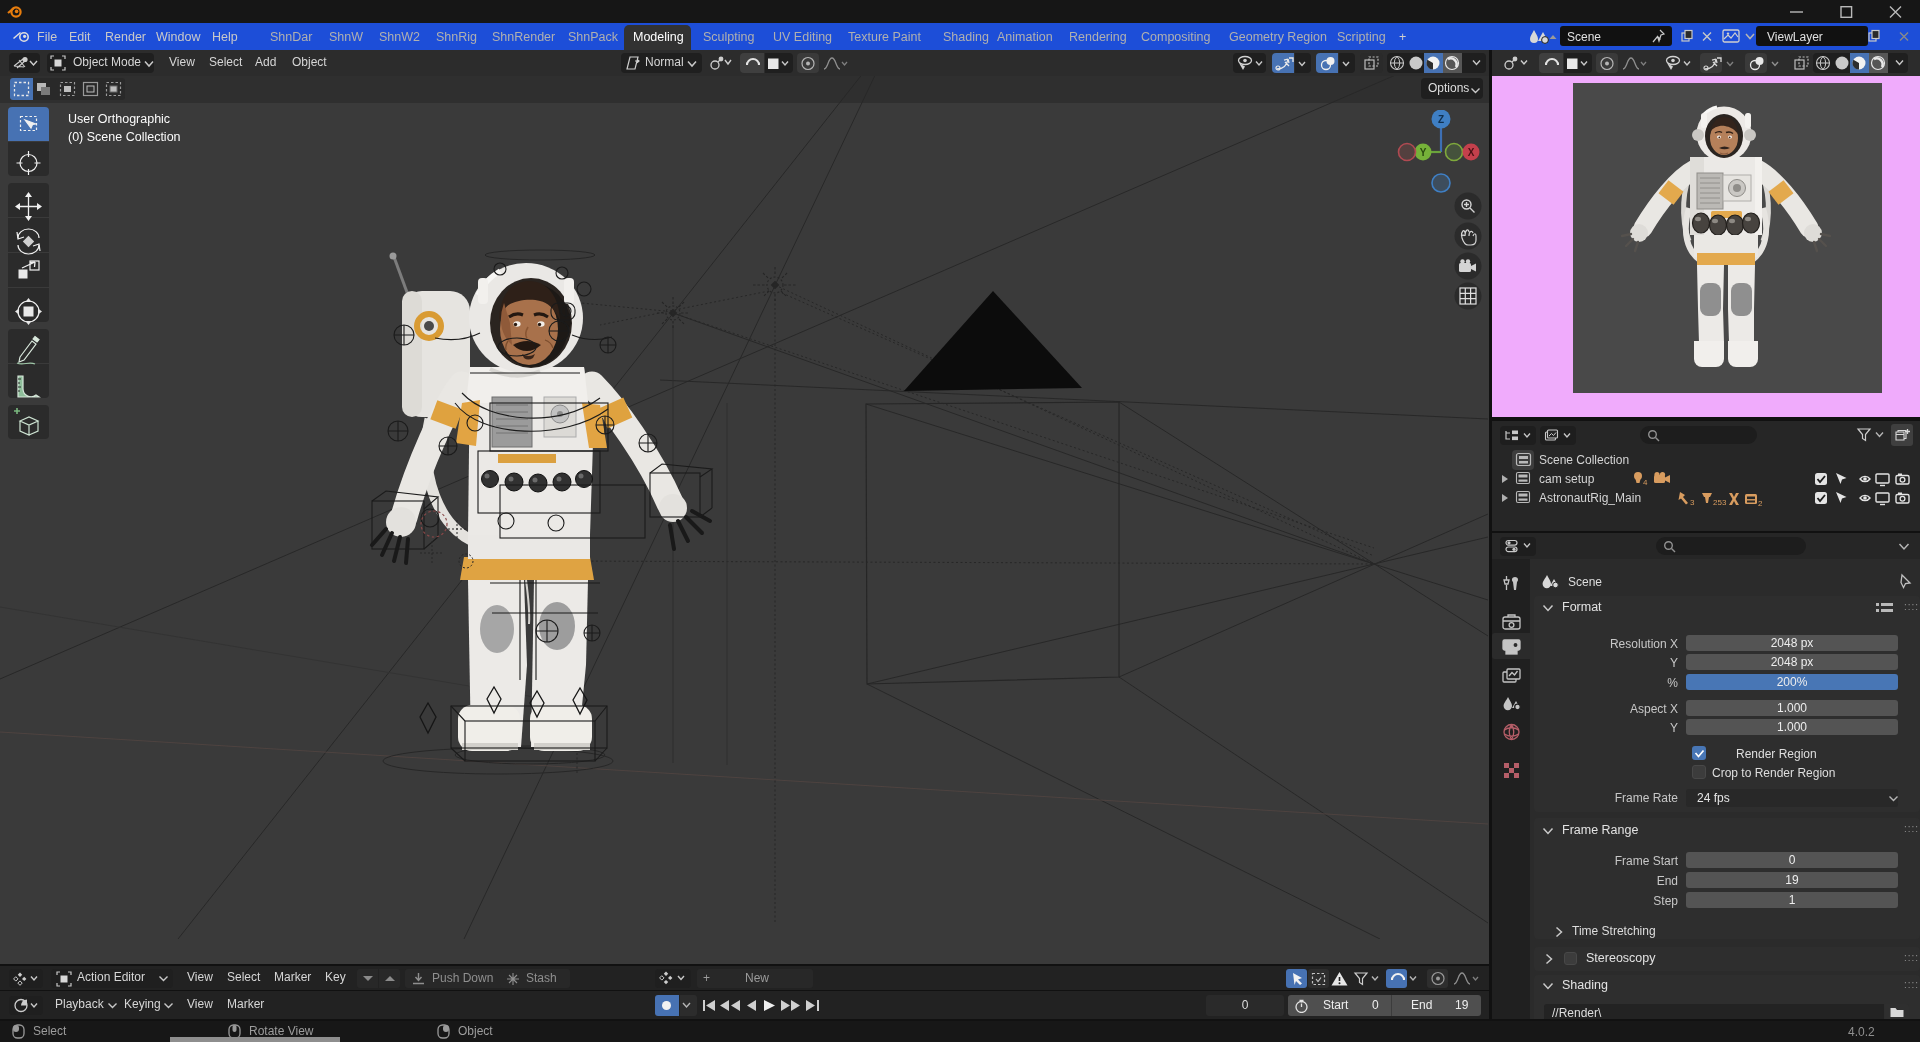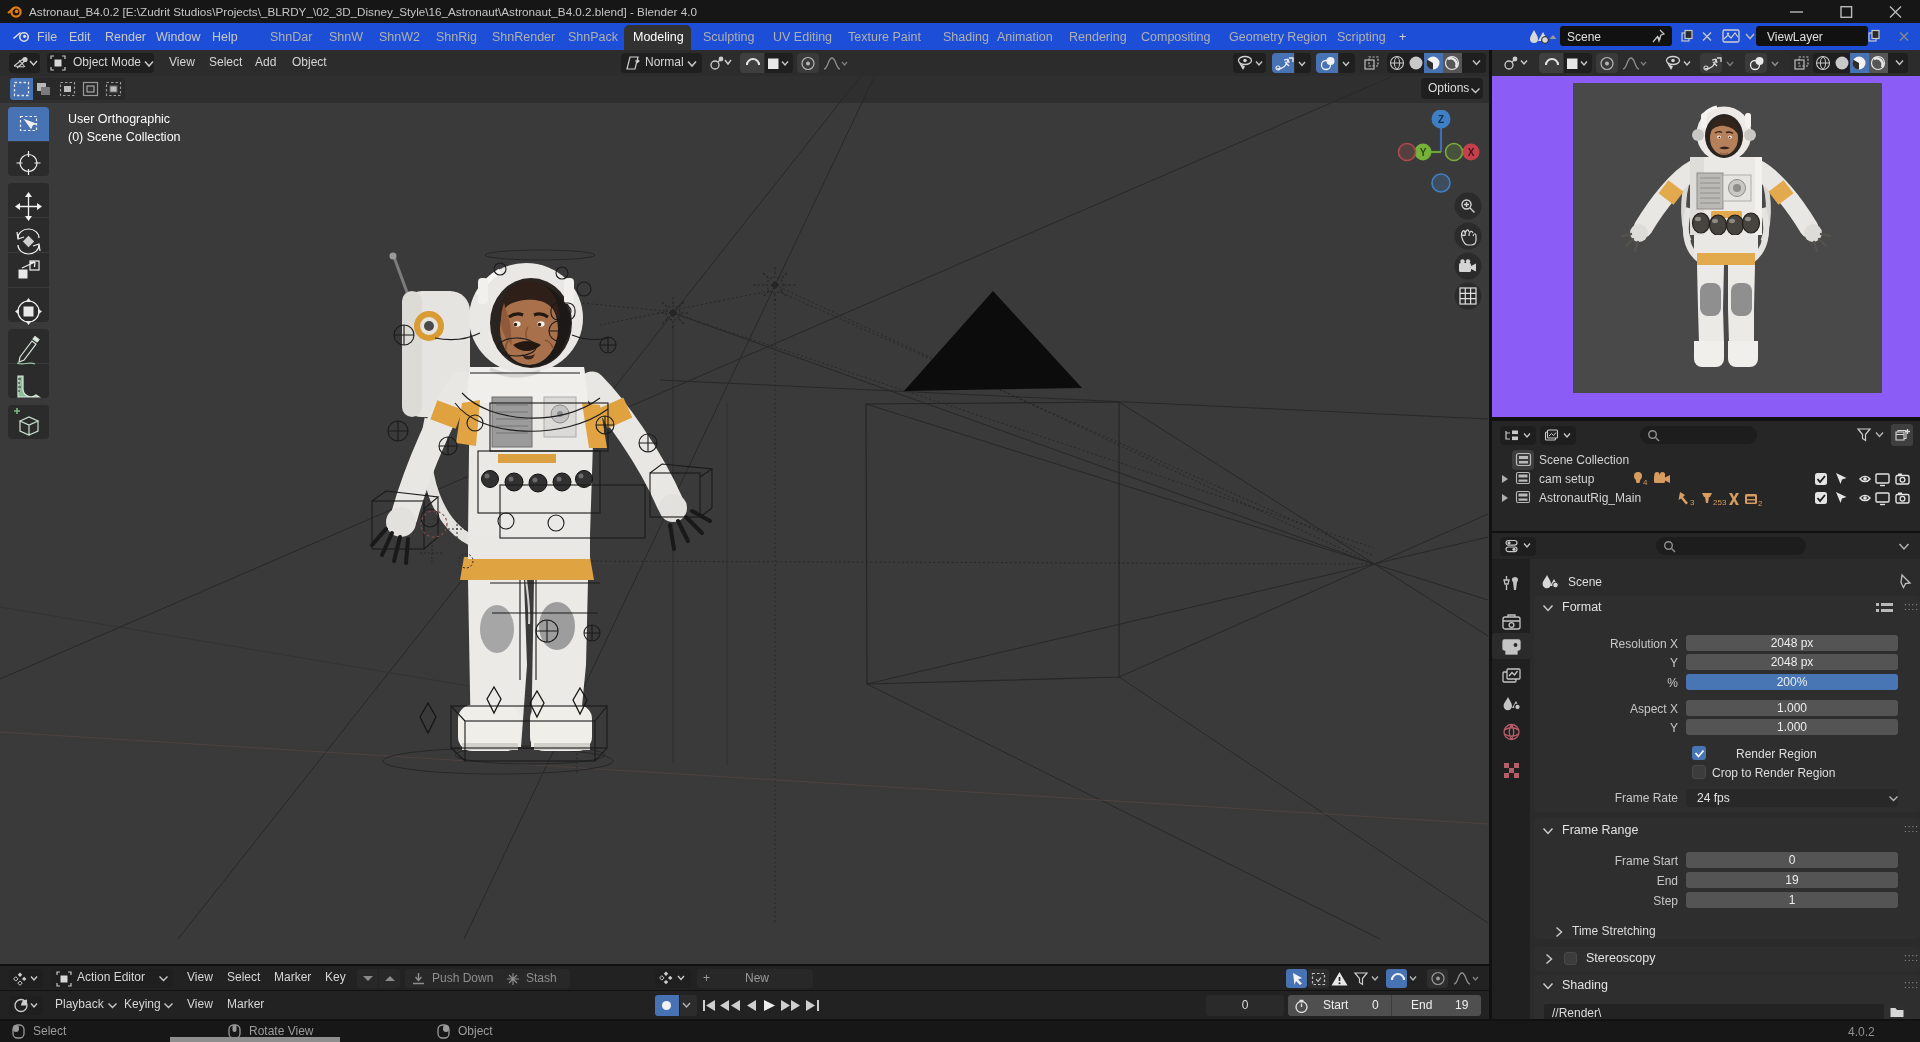--- a/index.html
+++ b/index.html
@@ -20,21 +20,21 @@
 .pill { position:absolute; background:#1f1f1f; border-radius:4px; }
 .htx { position:absolute; font-size:12px; color:#d6d6d6; top:5px; }
 
 #tset { left:0; top:76px; width:1489px; height:27px; background:#2f2f2f; }
 
 #vp { left:0; top:103px; width:1489px; height:863px; background:#3a3a3a; }
 #vpsvg { position:absolute; left:0; top:-27px; }
 
 .tbtn { position:absolute; left:8px; width:41px; height:34px; background:#2b2b2b; }
 
-#rcol { left:1492px; top:76px; width:428px; height:890px; background:#8b5cf6; }
+#rcol { left:1492px; top:76px; width:428px; height:890px; background:#f0abfc; }
 #camview { position:absolute; left:81px; top:7px; width:309px; height:310px; background:#494949; }
 #outliner { position:absolute; left:0; top:345px; width:428px; height:110px; background:#262626; }
 #props { position:absolute; left:0; top:457px; width:428px; height:487px; background:#2b2b2b; }
 
 #dope { left:0; top:966px; width:1489px; height:25px; background:#222222; }
 #timeline { left:0; top:991px; width:1489px; height:29px; background:#222222; }
 #statusbar { left:0; top:1020px; width:1920px; height:22px; background:#171717; }
 .div-v { position:absolute; background:#111111; }
 .div-h { position:absolute; background:#111111; }
 .field { position:absolute; background:#545454; border-radius:3px; color:#ededed; font-size:12px; text-align:center; }
@@ -42,21 +42,20 @@
 </style>
 </head>
 <body>
 <div id="stage">
   <div class="abs" id="titlebar">
     <svg class="abs" style="left:7px;top:5px;" width="15" height="14" viewBox="0 0 15 14">
       <circle cx="9" cy="7" r="4.6" fill="none" stroke="#e87d0d" stroke-width="2.2"></circle>
       <circle cx="9.6" cy="6.4" r="1.8" fill="#e87d0d"></circle>
       <path d="M1 8 L7 3" stroke="#e87d0d" stroke-width="2.2"></path>
     </svg>
-    <div class="abs" style="left:29px;top:5px;color:#c6c6c6;font-size:11.7px;white-space:nowrap;">Astronaut_B4.0.2 [E:\Zudrit Studios\Projects\_BLRDY_\02_3D_Disney_Style\16_Astronaut\Astronaut_B4.0.2.blend] - Blender 4.0</div>
     <svg class="abs" style="left:1789px;top:6px;" width="125" height="12" viewBox="0 0 125 12">
       <path d="M1 6 L14 6" stroke="#b9b9b9" stroke-width="1.4"></path>
       <rect x="52" y="0.7" width="10.6" height="10.6" fill="none" stroke="#b9b9b9" stroke-width="1.4"></rect>
       <path d="M101 0.5 L112 11.5 M112 0.5 L101 11.5" stroke="#b9b9b9" stroke-width="1.4"></path>
     </svg>
   </div>
   <div class="abs" id="menubar">
     <svg class="abs" style="left:12px;top:6px;" width="20" height="15" viewBox="0 0 20 15">
       <circle cx="12" cy="8" r="4.2" fill="none" stroke="#dedede" stroke-width="1.6"></circle>
       <circle cx="12.6" cy="7.3" r="1.6" fill="#dedede"></circle>

